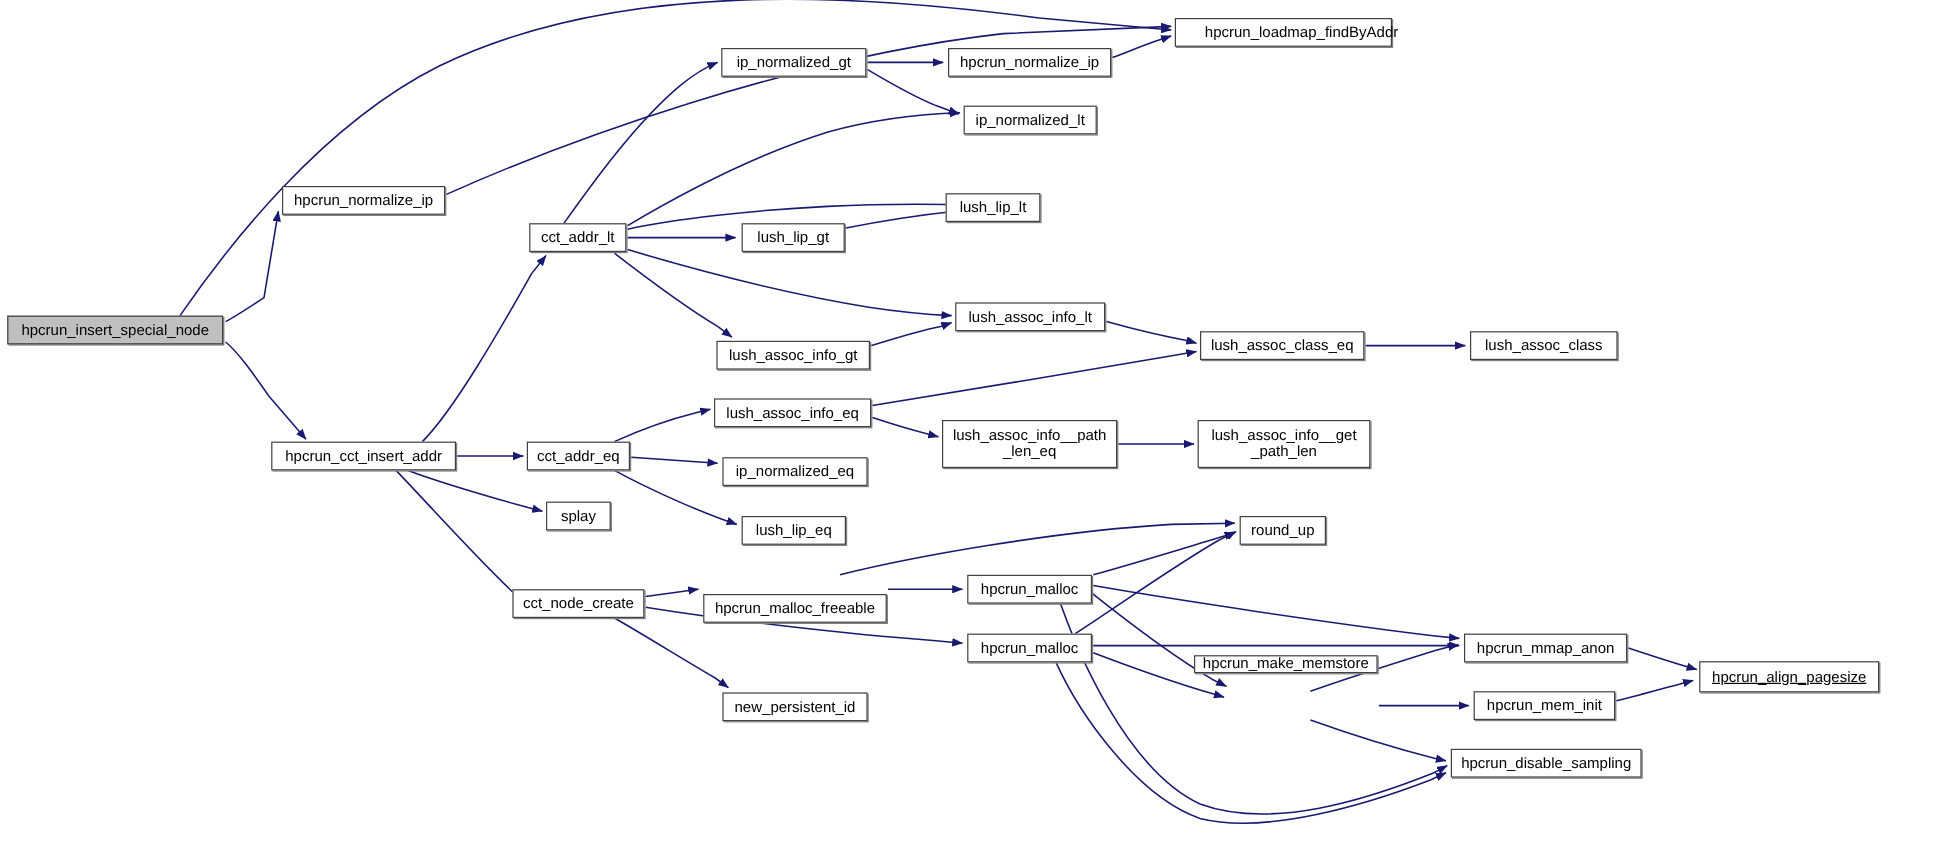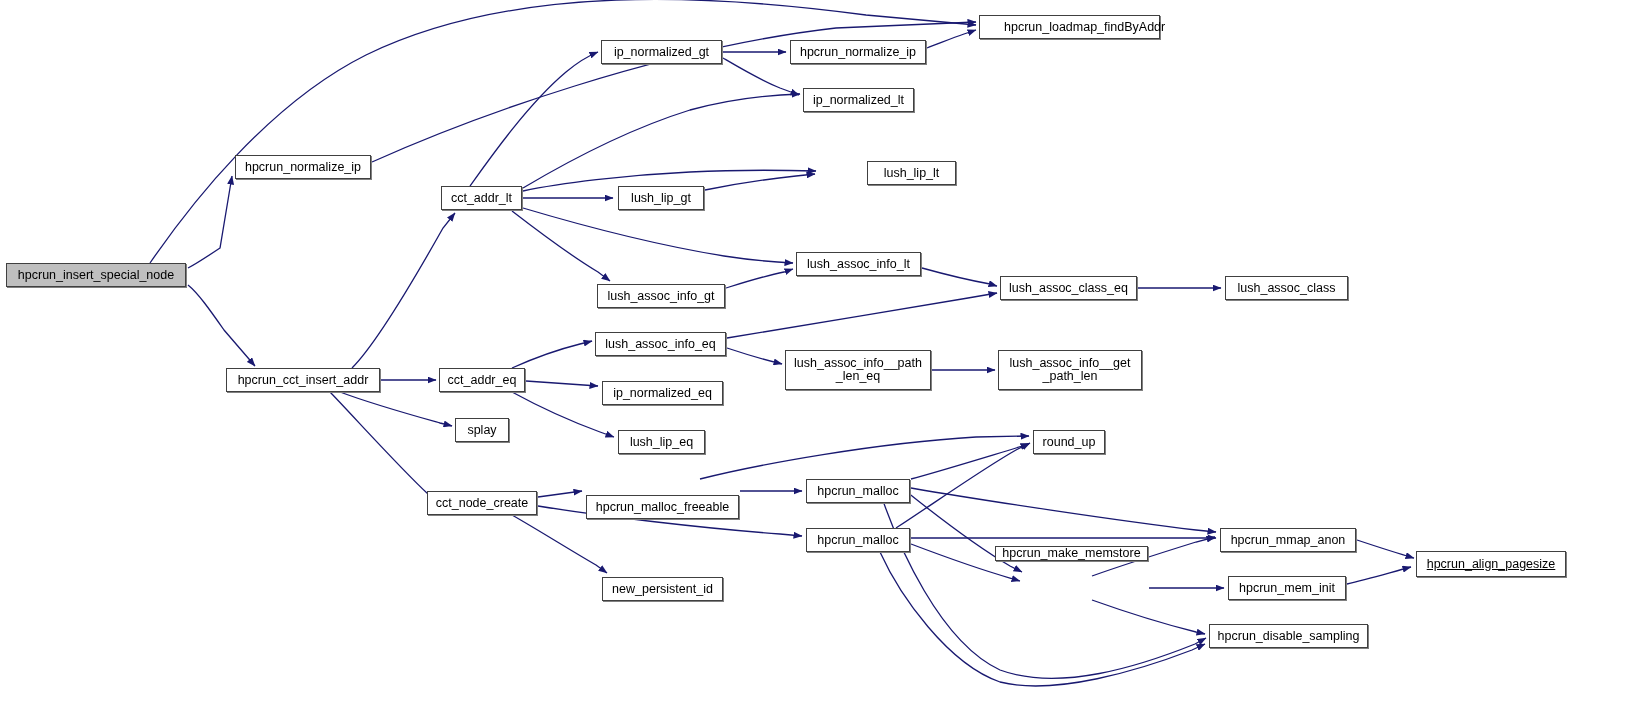--- a/index.html
+++ b/index.html
@@ -114,21 +114,21 @@
       <div class="node-box" style="left: 235px; top: 155px; width: 136px; height: 24px;"><span class="node-label">hpcrun_normalize_ip</span></div>
       <div class="node-box" style="left: 226px; top: 368px; width: 154px; height: 24px;"><span class="node-label">hpcrun_cct_insert_addr</span></div>
       <div class="node-box" style="left: 441px; top: 186px; width: 81px; height: 24px;"><span class="node-label">cct_addr_lt</span></div>
       <div class="node-box" style="left: 439px; top: 368px; width: 86px; height: 24px;"><span class="node-label">cct_addr_eq</span></div>
       <div class="node-box" style="left: 455px; top: 418px; width: 54px; height: 24px;"><span class="node-label">splay</span></div>
       <div class="node-box" style="left: 427px; top: 491px; width: 110px; height: 24px;"><span class="node-label">cct_node_create</span></div>
       <div class="node-box" style="left: 601px; top: 40px; width: 121px; height: 24px;"><span class="node-label">ip_normalized_gt</span></div>
       <div class="node-box" style="left: 790px; top: 40px; width: 136px; height: 24px;"><span class="node-label">hpcrun_normalize_ip</span></div>
       <div class="node-box" style="left: 803px; top: 88px; width: 111px; height: 24px;"><span class="node-label">ip_normalized_lt</span></div>
       <div class="node-box" style="left: 979px; top: 15px; width: 181px; height: 24px; padding-left: 24px;"><span class="node-label">hpcrun_loadmap_findByAddr</span></div>
-      <div class="node-box" style="left: 867px; top: 161px; width: 89px; height: 24px;"><span class="node-label">lush_lip_lt</span></div>
+      <div class="node-box" style="left: 788px; top: 161px; width: 79px; height: 24px;"><span class="node-label">lush_lip_lt</span></div>
       <div class="node-box" style="left: 618px; top: 186px; width: 86px; height: 24px;"><span class="node-label">lush_lip_gt</span></div>
       <div class="node-box" style="left: 796px; top: 252px; width: 125px; height: 24px;"><span class="node-label">lush_assoc_info_lt</span></div>
       <div class="node-box" style="left: 597px; top: 284px; width: 128px; height: 24px;"><span class="node-label">lush_assoc_info_gt</span></div>
       <div class="node-box" style="left: 1000px; top: 276px; width: 137px; height: 24px;"><span class="node-label">lush_assoc_class_eq</span></div>
       <div class="node-box" style="left: 1225px; top: 276px; width: 123px; height: 24px;"><span class="node-label">lush_assoc_class</span></div>
       <div class="node-box" style="left: 595px; top: 332px; width: 131px; height: 24px;"><span class="node-label">lush_assoc_info_eq</span></div>
       <div class="node-box" style="left: 785px; top: 350px; width: 146px; height: 40px;"><span class="node-label">lush_assoc_info__path
 _len_eq</span></div>
       <div class="node-box" style="left: 998px; top: 350px; width: 144px; height: 40px;"><span class="node-label">lush_assoc_info__get
 _path_len</span></div>

